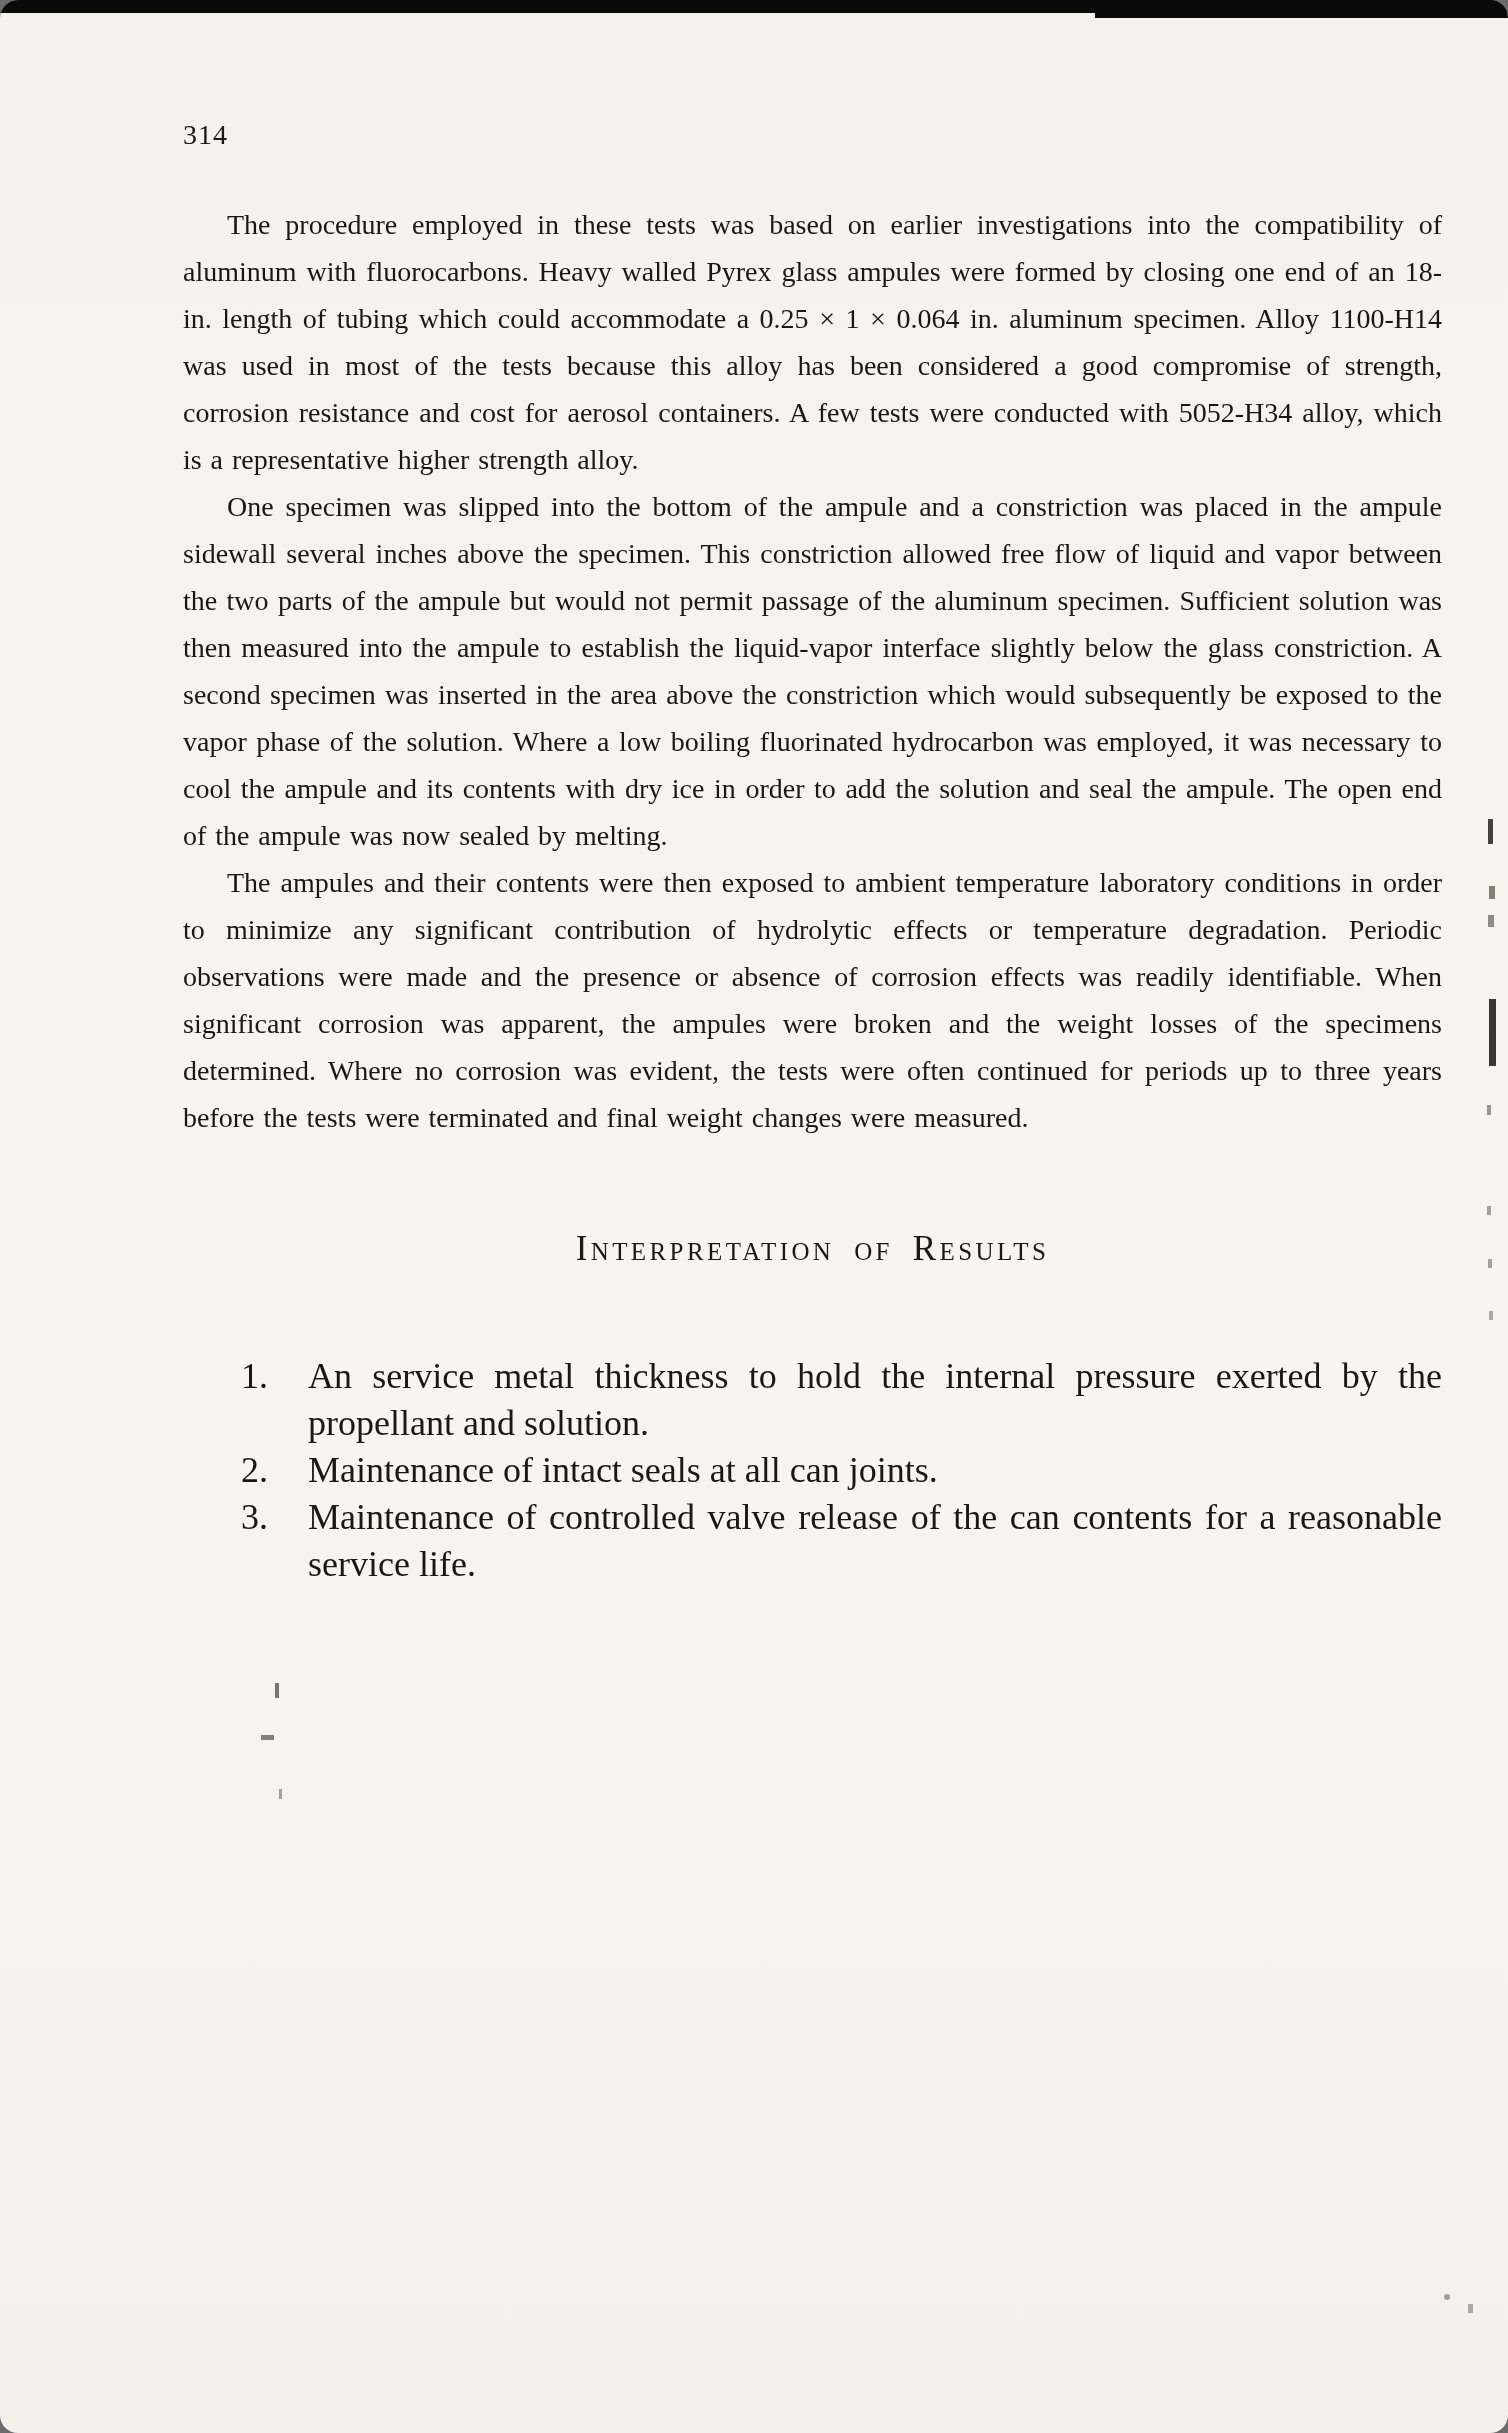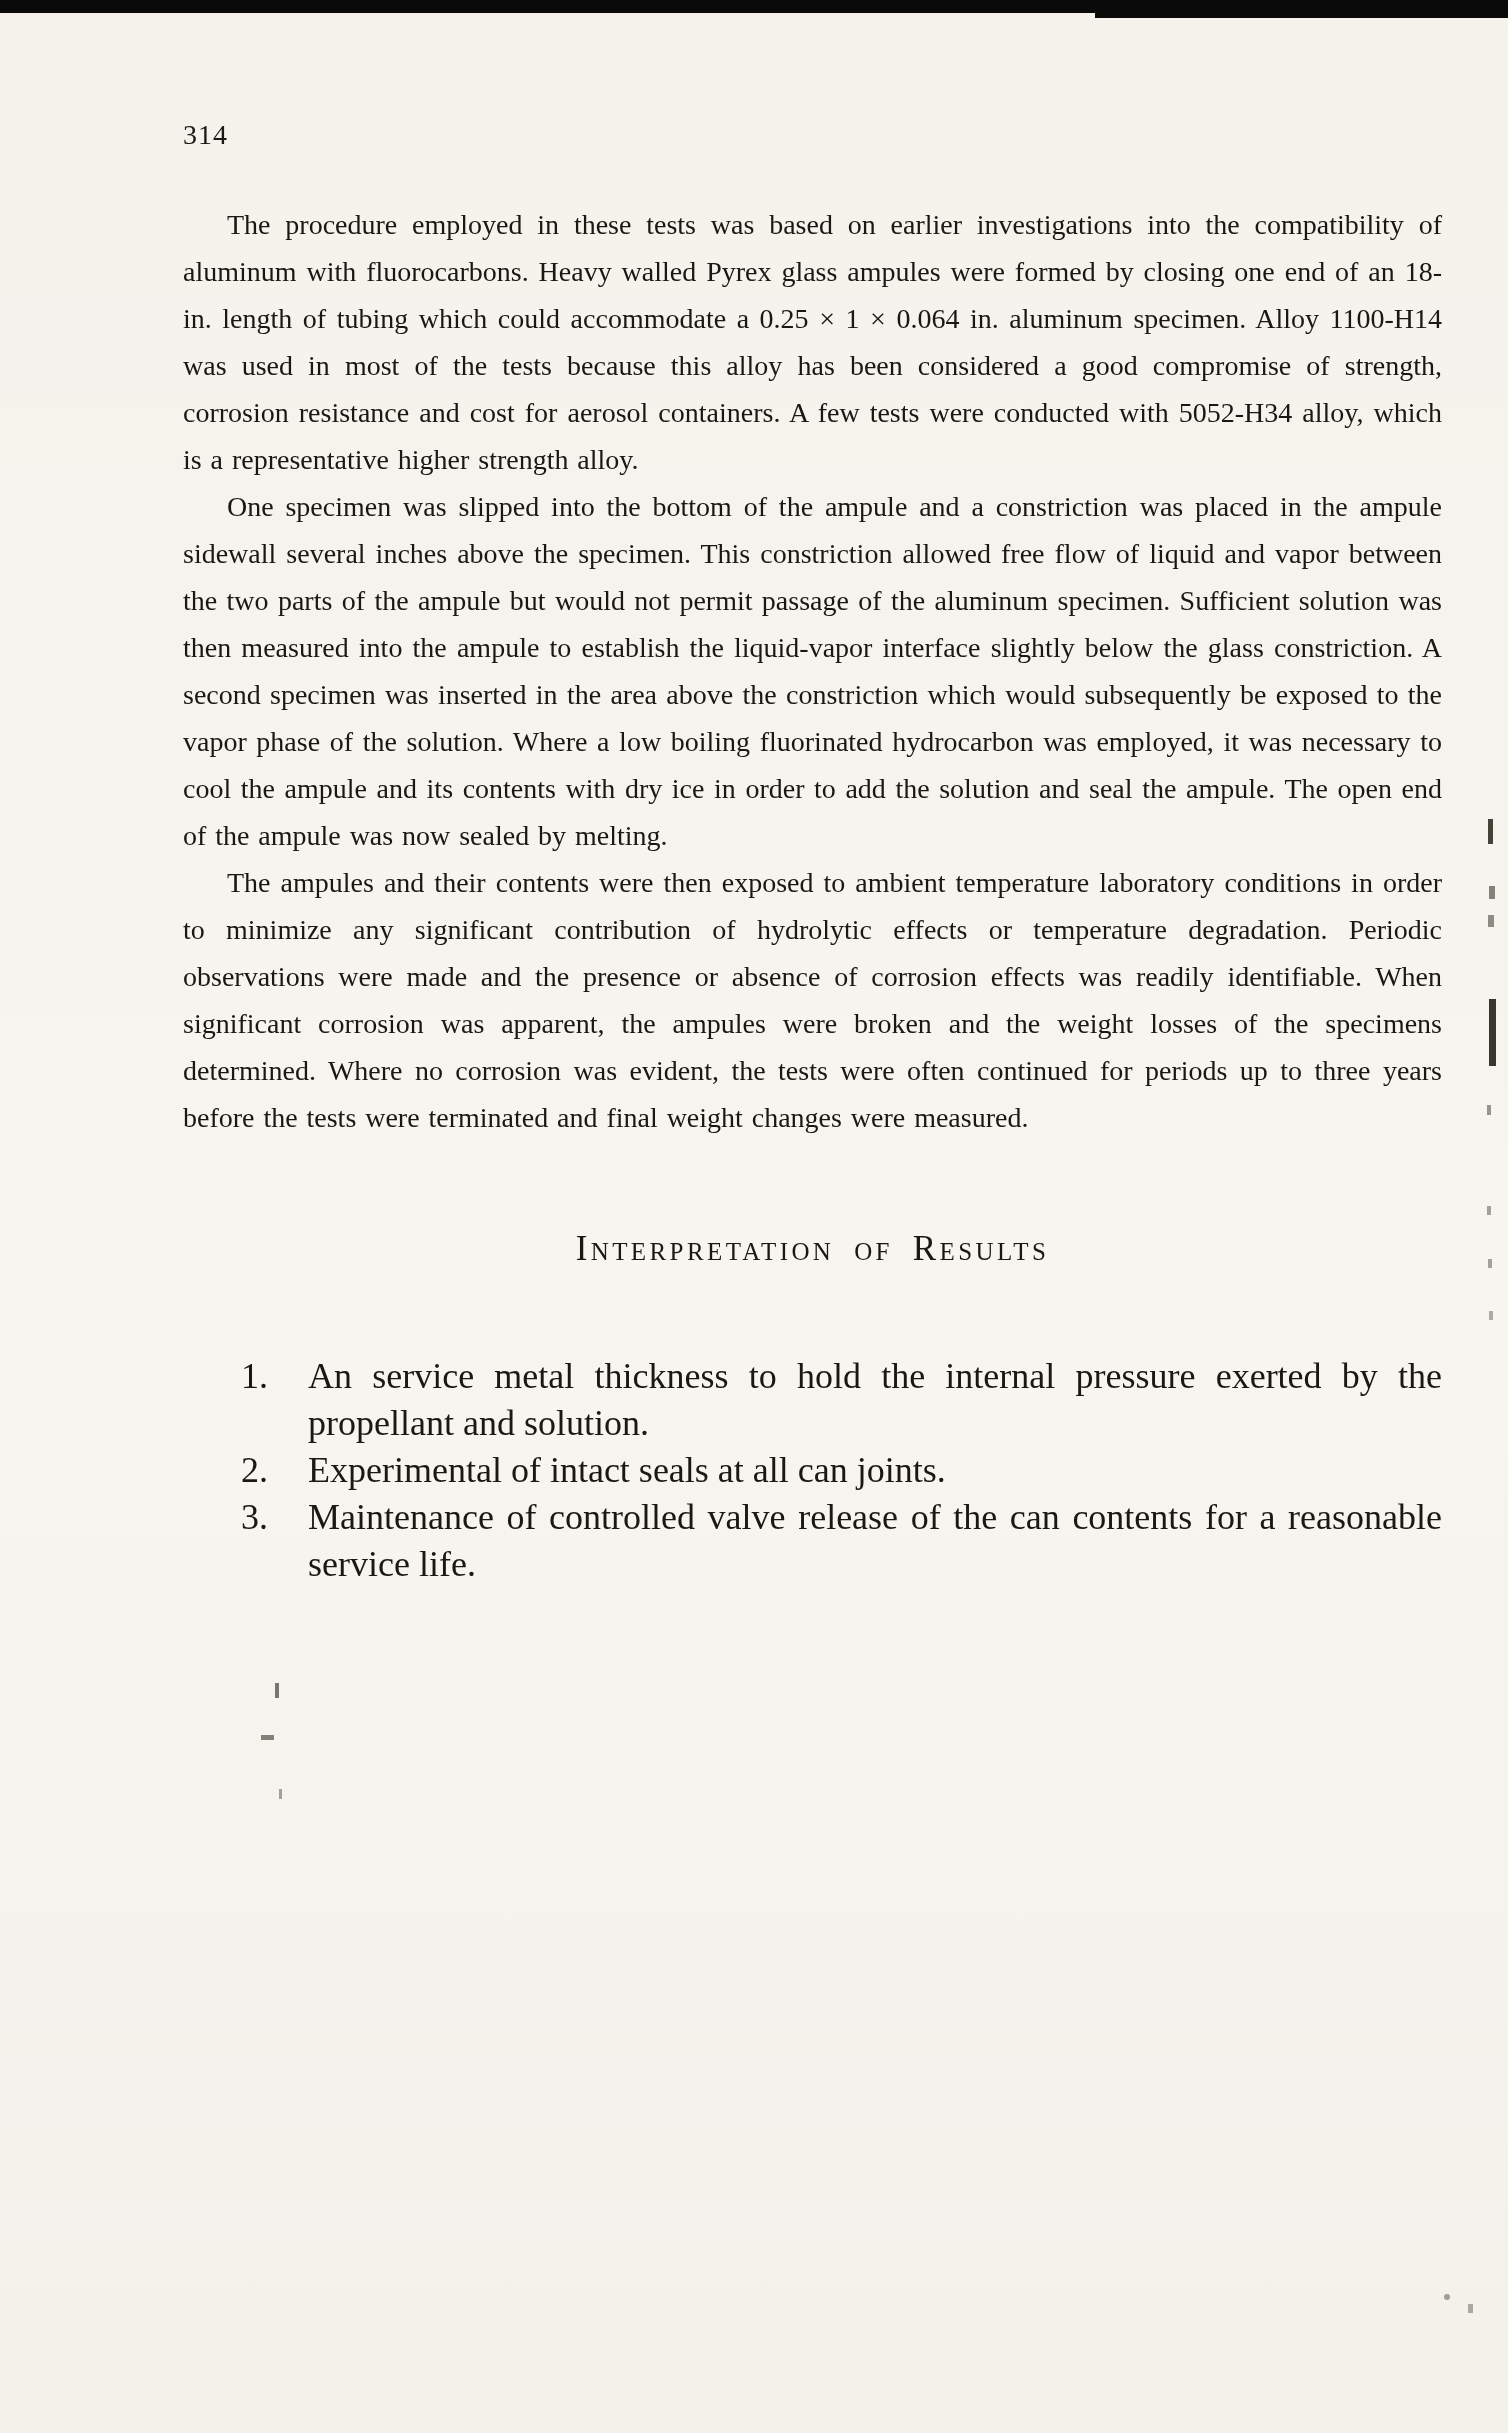--- a/index.html
+++ b/index.html
@@ -9,20 +9,21 @@
   }
   .page {
     position: relative;
     width: 1508px;
     height: 2433px;
     margin: 0 auto;
     background: linear-gradient(180deg, #f4f2eb 0%, #f7f5ef 55%, #f3f1ea 100%);
     font-family: "Liberation Serif", serif;
     color: #1b1712;
     overflow: hidden;
+    border-radius: 18px;
   }
   .scan-edge-top {
     position: absolute;
     top: 0; left: 0; right: 0;
     height: 12.5px;
     background: #0a0a0a;
   }
   .scan-edge-top-right {
     position: absolute;
     top: 0; right: 0;
@@ -148,21 +149,21 @@
     <h2 class="section-heading second">Interpretation of Results</h2>
 
 
     <ol class="numbered-list">
       <li>
         <span class="li-num">1.</span>
         <span class="li-text">An service metal thickness to hold the internal pressure exerted by the propellant and solution.</span>
       </li>
       <li>
         <span class="li-num">2.</span>
-        <span class="li-text">Experimental of intact seals at all can joints.</span>
+        <span class="li-text">Maintenance of intact seals at all can joints.</span>
       </li>
       <li>
         <span class="li-num">3.</span>
         <span class="li-text">Maintenance of controlled valve release of the can contents for a reasonable service life.</span>
       </li>
     </ol>
 
   </div>
 </div>
 

